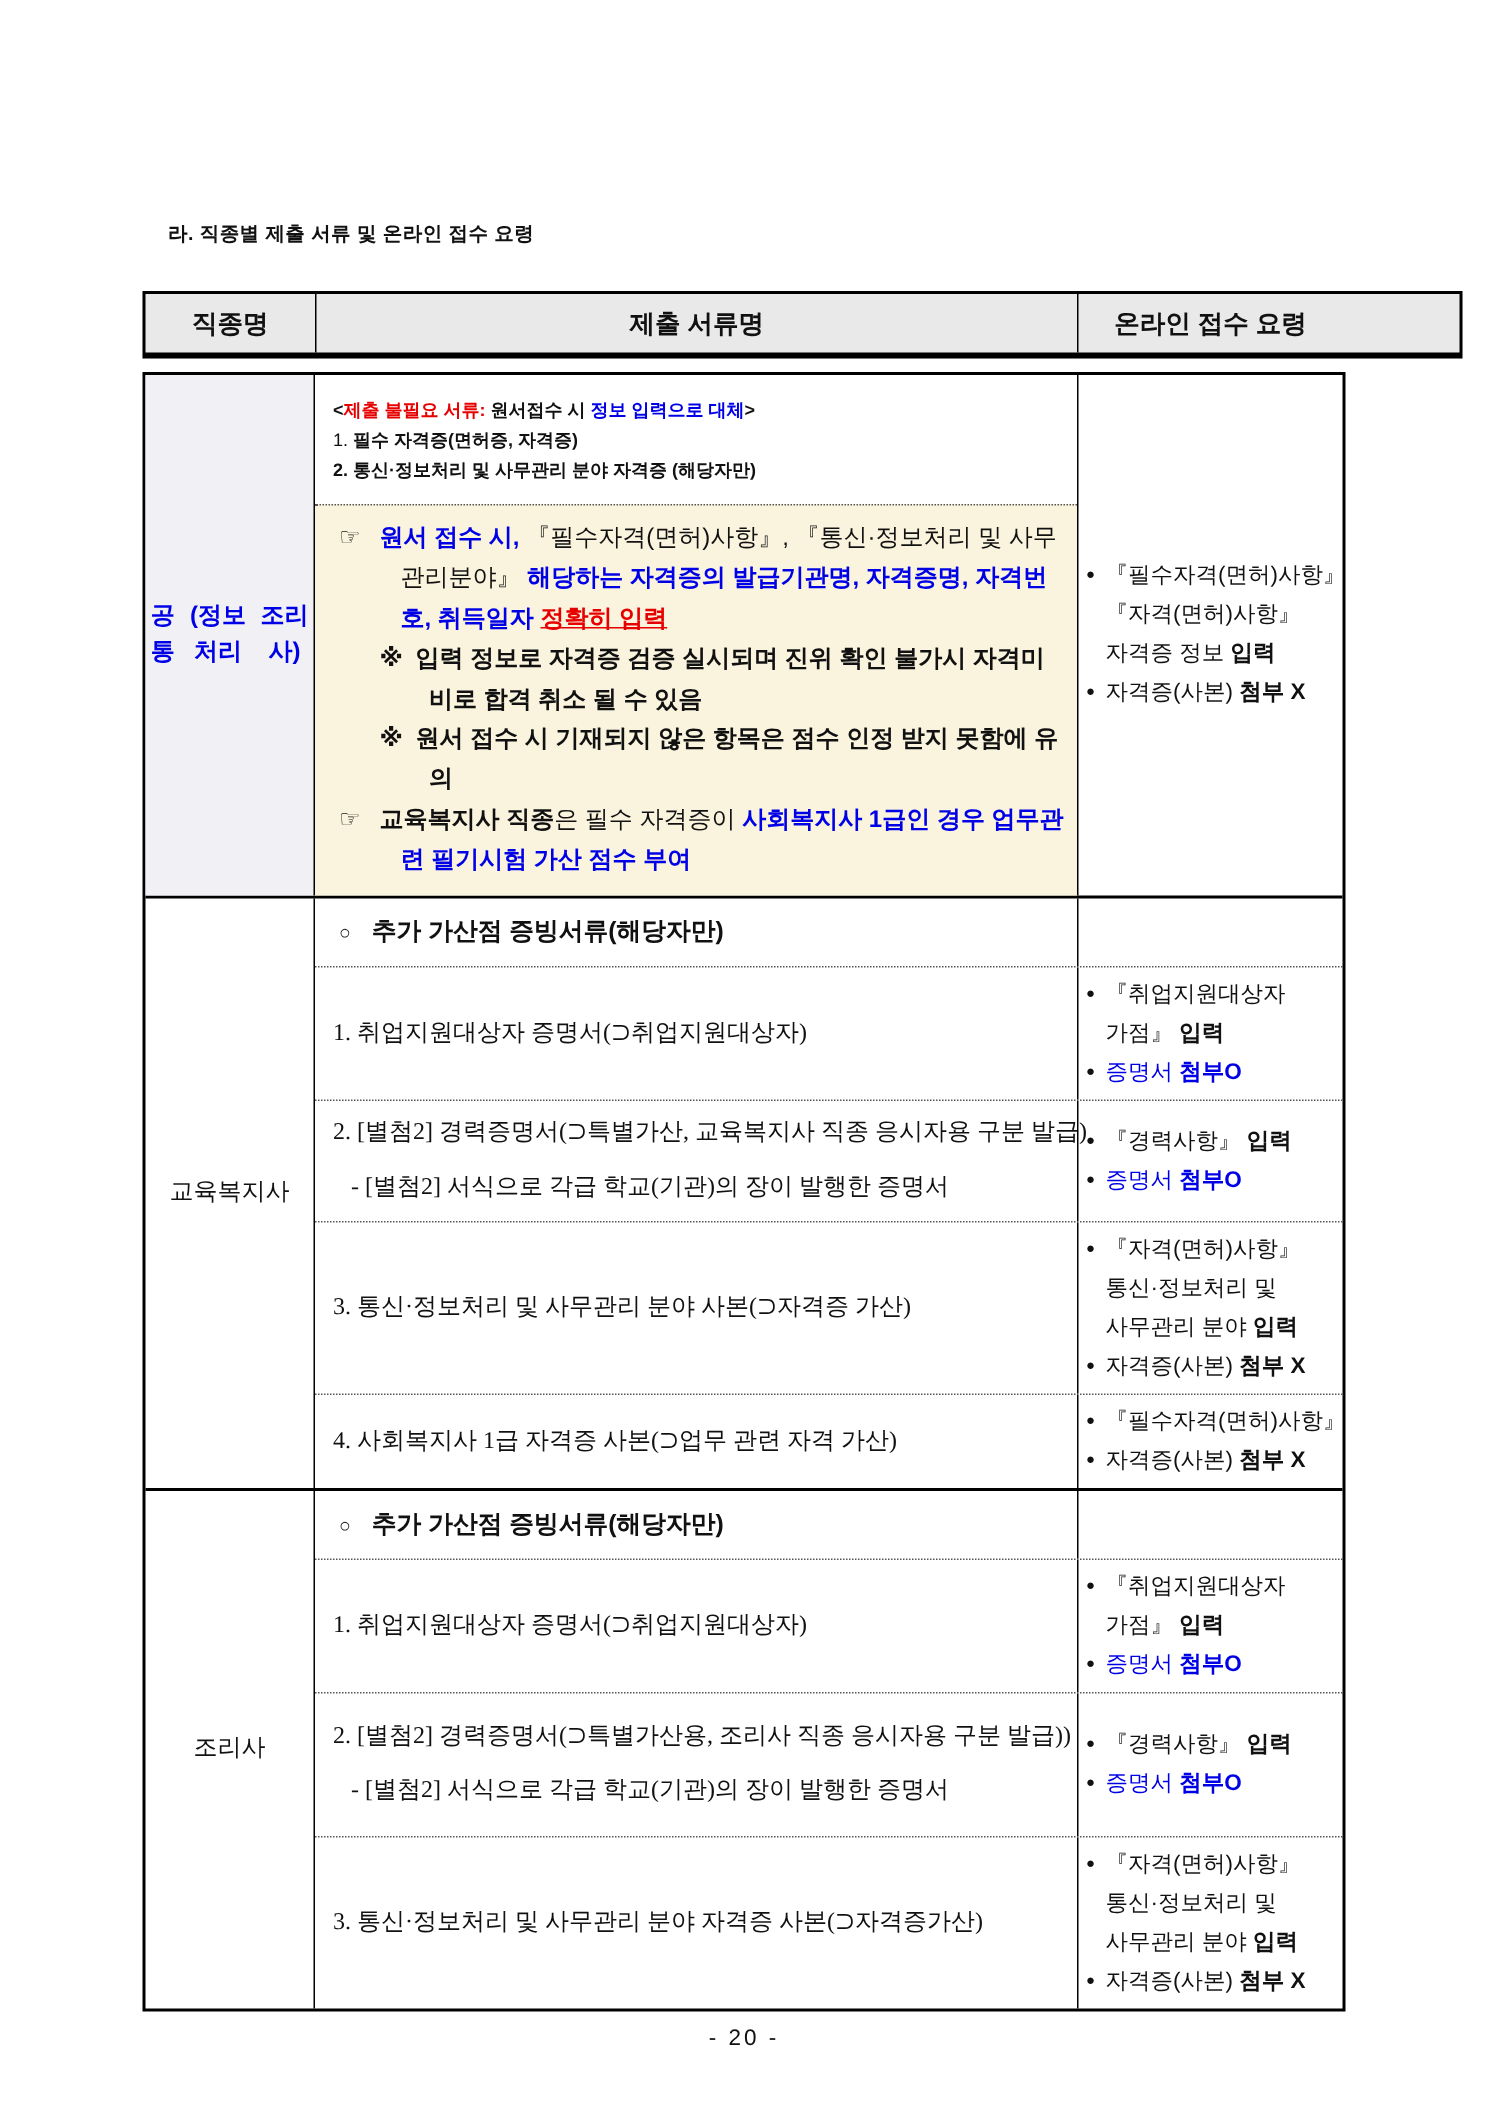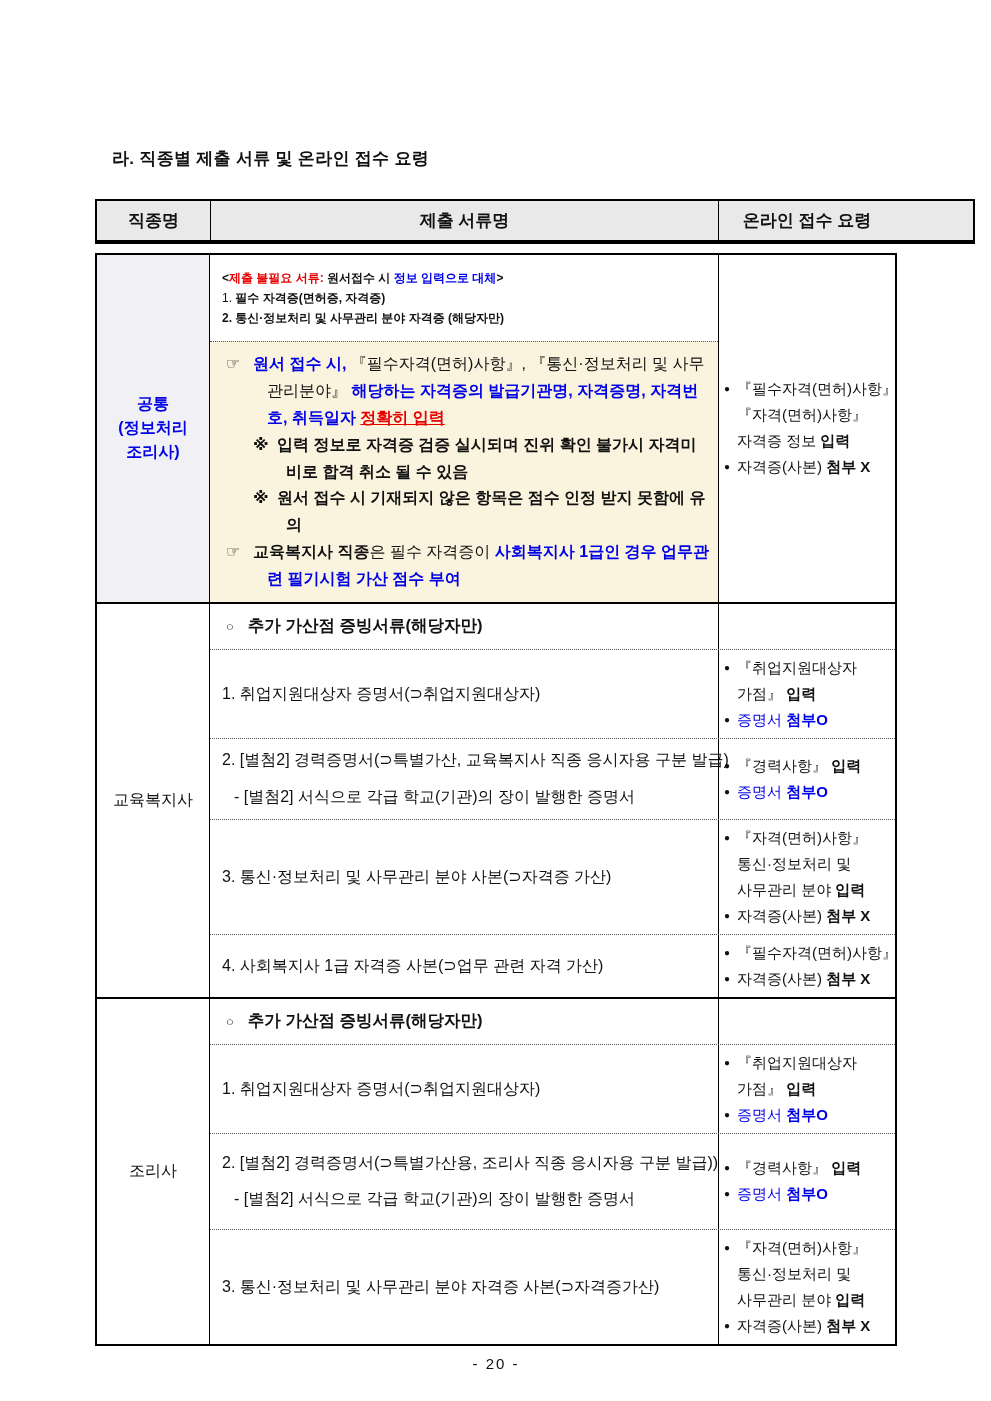--- a/index.html
+++ b/index.html
@@ -6,35 +6,35 @@
     --red:#e60000; --blue:#0000e6; --notebg:#faf3dd; --headerbg:#e9e9e9;
     --jobbg:#f1f1f5; --ink:#111; --line:#000; --dot:#555;
   }
   *{box-sizing:border-box;}
   html,body{margin:0;padding:0;}
   body{
     width:991px;height:1401px;background:#fff;overflow:hidden;
     font-family:"Liberation Sans","DejaVu Sans",sans-serif;color:var(--ink);
   }
   .page{padding:147px 0 0 95px;}
-  .doc-title{font-size:17px;font-weight:bold;margin:0 0 29px 17px;letter-spacing:.3px;}
+  .doc-title{font-size:13px;font-weight:bold;margin:0 0 29px 17px;letter-spacing:.3px;}
 
   .tbl-header{
     width:880px;display:grid;grid-template-columns:113px 508px 177px;
     border:2px solid var(--line);border-bottom:4px solid var(--line);
     background:var(--headerbg);height:45px;margin-bottom:9px;
   }
   .hcell{display:flex;align-items:center;justify-content:center;font-weight:bold;font-size:17px;}
   .hcell + .hcell{border-left:1.5px solid var(--line);}
 
   .tbl-body{width:802px;border:2px solid var(--line);}
   .major-row{display:grid;grid-template-columns:113px 1fr;}
   .major-row + .major-row{border-top:2px solid var(--line);}
   .job-cell{
-    border-right:1.5px solid var(--line);display:flex;flex-direction:column;
+    border-right:1.5px solid var(--line);display:flex;flex-direction:row;
     align-items:center;justify-content:center;font-size:16px;text-align:center;line-height:1.5;
   }
   .job-common{background:var(--jobbg);color:var(--blue);font-weight:bold;}
 
   .common-content{display:grid;grid-template-columns:508px 177px;}
   .top-sec{min-height:86px;padding:8px 4px 7px 12px;display:flex;flex-direction:column;justify-content:center;gap:1px;}
   .top-sec p{margin:0;font-size:12px;line-height:1.6;white-space:nowrap;}
   .note-sec{background:var(--notebg);border-top:1px dotted var(--dot);padding:9px 6px 9px 16px;min-height:249px;}
   .note{margin:0;font-size:16px;line-height:1.68;}
   .note .mk{display:inline-block;width:27px;text-indent:0;}
@@ -51,21 +51,21 @@
   .blt{width:13px;flex:none;font-size:10px;line-height:26px;}
   .br-lines{min-width:0;}
   .br-lines > div{line-height:26px;white-space:nowrap;}
 
   .sub-row{display:grid;grid-template-columns:508px 177px;}
   .sub-row + .sub-row{border-top:1px dotted var(--dot);}
   .sec-cell{min-height:44px;display:flex;align-items:center;padding:4px 6px 4px 16px;font-size:16.5px;}
   .sec-cell .circ{margin-right:14px;font-size:13px;}
   .sec-right{border-left:1.5px solid var(--line);}
   .doc-cell{padding:6px 2px 6px 12px;display:flex;flex-direction:column;justify-content:center;gap:14px;font-size:16px;}
-  .doc-cell p{margin:0;line-height:1.4;white-space:nowrap;}
+  .doc-cell p{margin:0;line-height:1.4;white-space:nowrap;font-family:Liberation Serif, serif;}
   .doc-cell p.dash{padding-left:12px;}
 
   .h85{min-height:85px;}.h80{min-height:80px;}.h110{min-height:110px;}
   .h60{min-height:60px;}.h95{min-height:95px;}.h45{min-height:45px;}
 
   .b{font-weight:bold;}
   .red{color:var(--red);}
   .blue{color:var(--blue);}
   .u{text-decoration:underline;}
 

